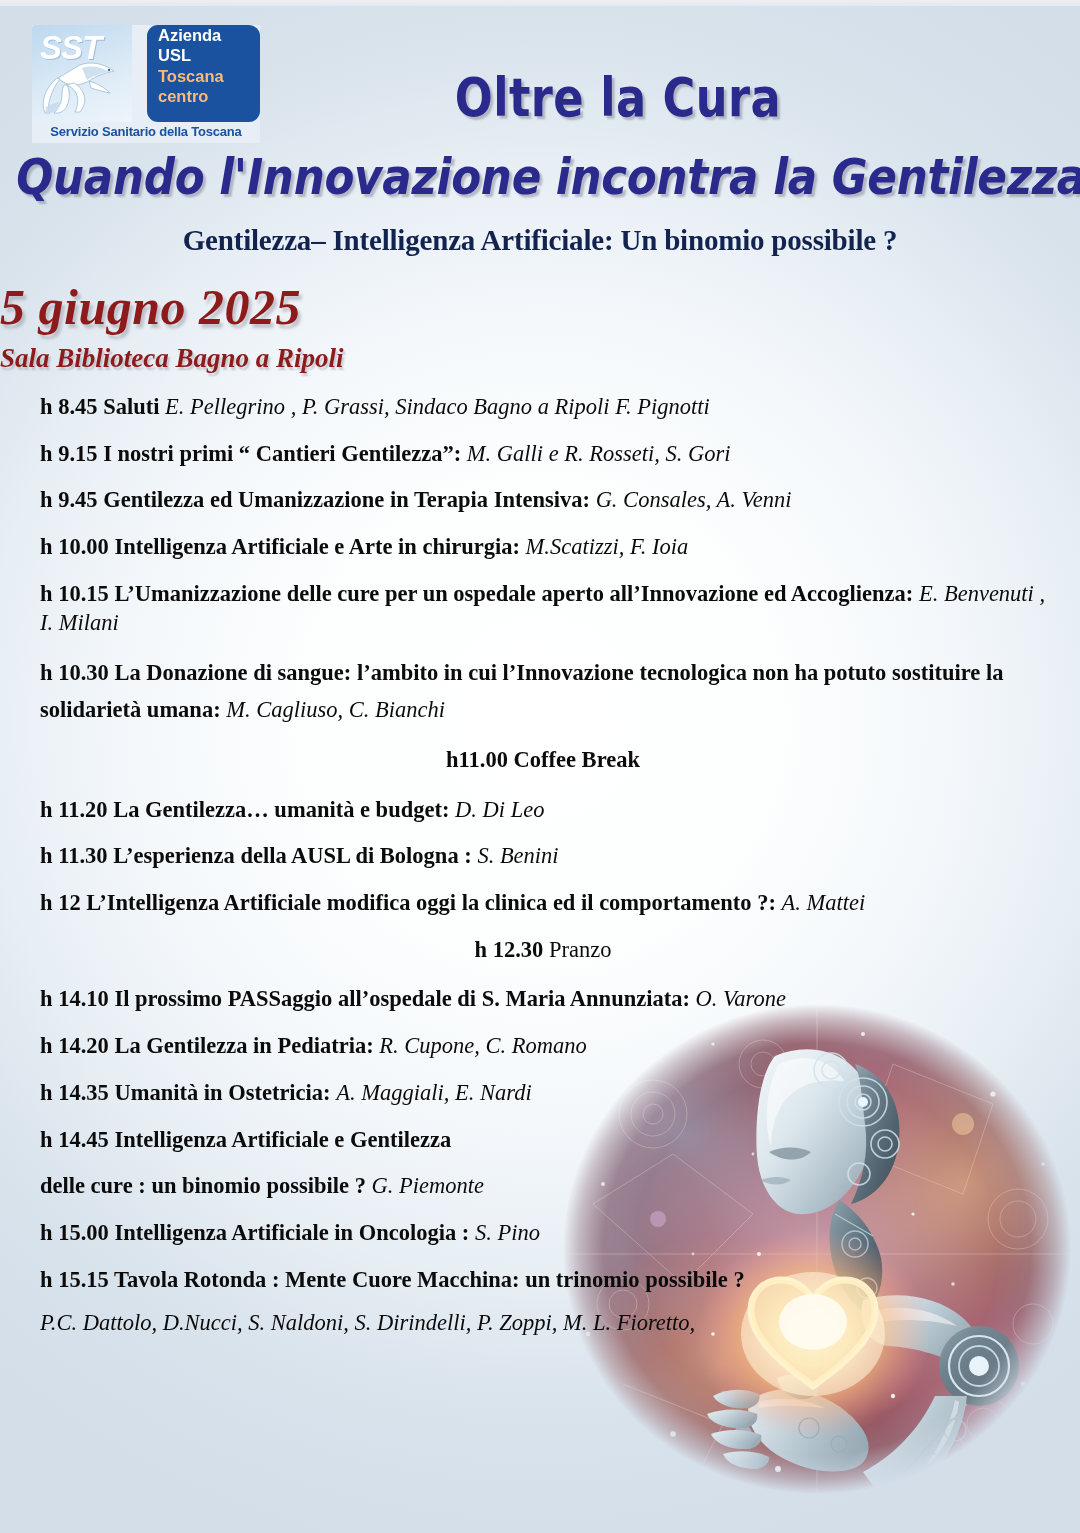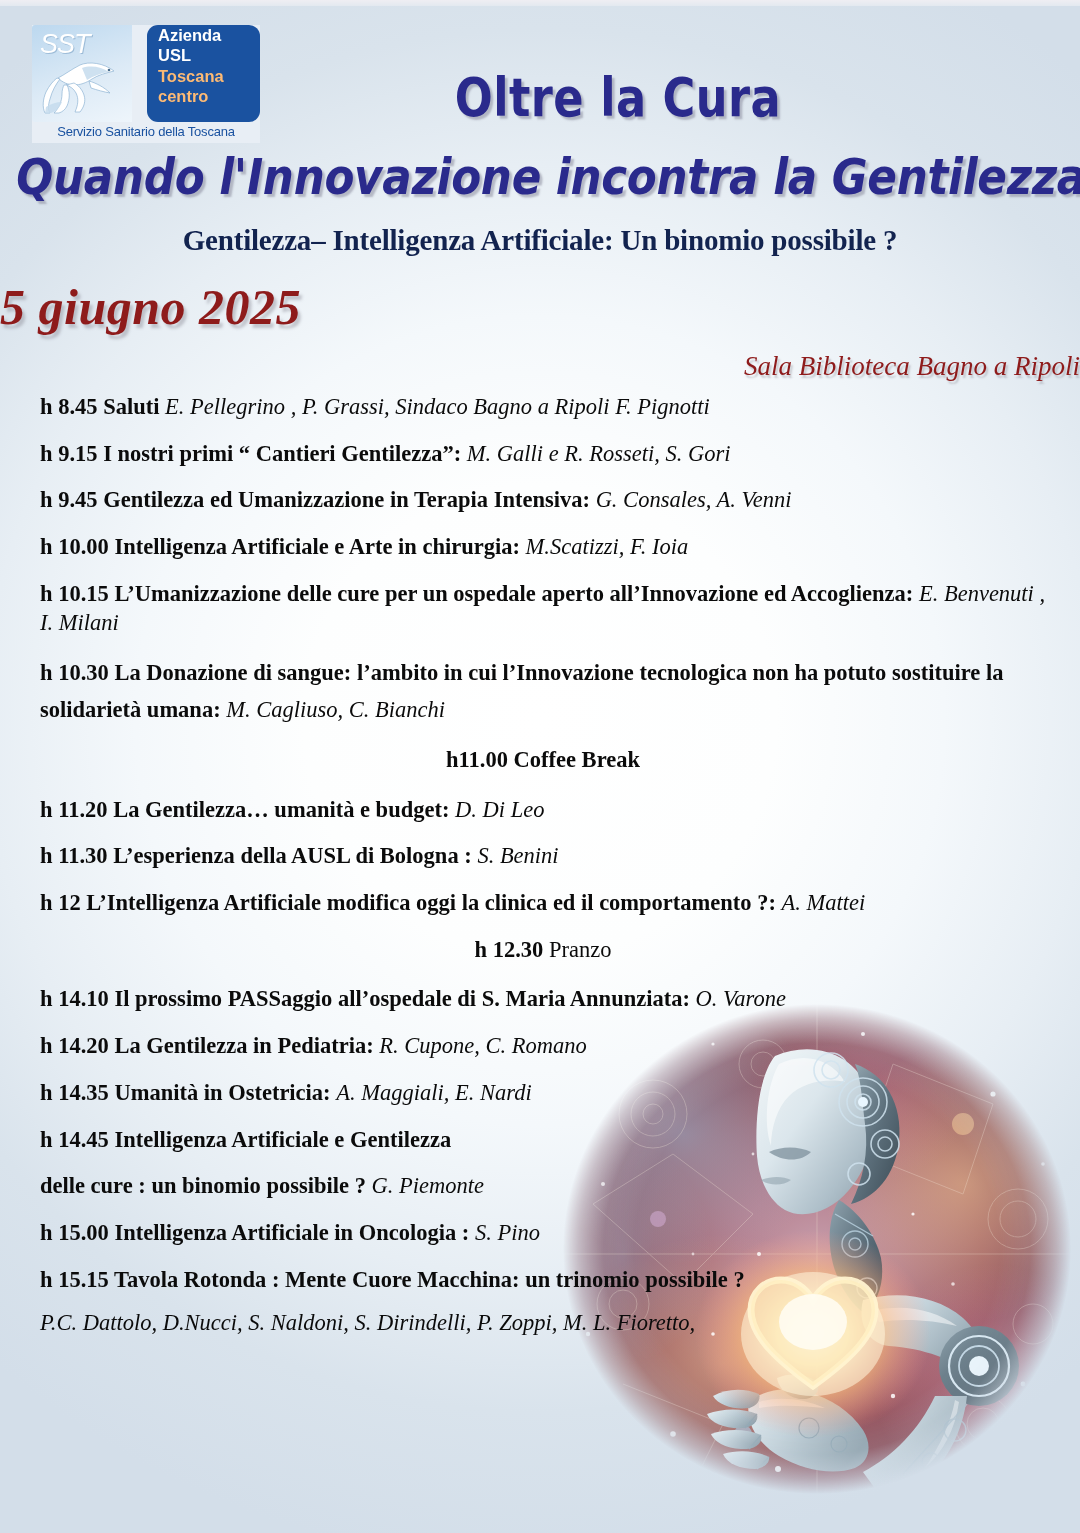--- a/index.html
+++ b/index.html
@@ -66,23 +66,23 @@
     width: 100px;
     background: linear-gradient(160deg, #bcd8ef 0%, #dceaf6 55%, #eef5fb 100%);
     position: relative;
     border-radius: 3px 0 0 3px;
     overflow: hidden;
   }
   .sst-text {
     position: absolute;
     top: 4px; left: 8px;
     font-family: "Liberation Sans", sans-serif;
-    font-weight: normal;
+    font-weight: bold;
     font-style: italic;
-    font-size: 27px;
+    font-size: 33px;
     color: #ffffff;
     letter-spacing: -1px;
     text-shadow: 1px 1px 0 #9dbcd8;
   }
   .pegasus {
     position: absolute;
     left: 2px; top: 30px;
     width: 96px; height: 64px;
   }
   .logo-right {
@@ -98,21 +98,21 @@
     font-family: "Liberation Sans", sans-serif;
     font-weight: bold;
     font-size: 16.5px;
     line-height: 1.23;
     color: #ffffff;
   }
   .logo-right span.light { color: #fdba74; }
   .logo-caption {
     text-align: center;
     font-family: "Liberation Sans", sans-serif;
-    font-weight: normal;
+    font-weight: bold;
     font-size: 13px;
     color: #1a52a0;
     letter-spacing: -0.2px;
     padding-top: 2px;
   }
 
   
   .title-1, .title-2 {
     position: absolute;
     width: 100%;
@@ -155,25 +155,25 @@
     text-align: left;
     font-size: 50px;
     font-weight: bold;
     font-style: italic;
     color: #8e1b1b;
     text-shadow: 3px 4px 3px rgba(140,140,150,0.45);
     letter-spacing: 0.5px;
   }
   .venue-line {
     position: absolute;
-    top: 351px;
+    top: 343px;
     width: 100%;
-    text-align: right;
+    text-align: left;
     font-size: 27px;
-    font-weight: normal;
+    font-weight: bold;
     font-style: italic;
     color: #8e1b1b;
     text-shadow: 2px 3px 2px rgba(140,140,150,0.42);
   }
 
   
   .robot-oval {
     position: absolute;
     left: 563px;
     top: 1004px;

